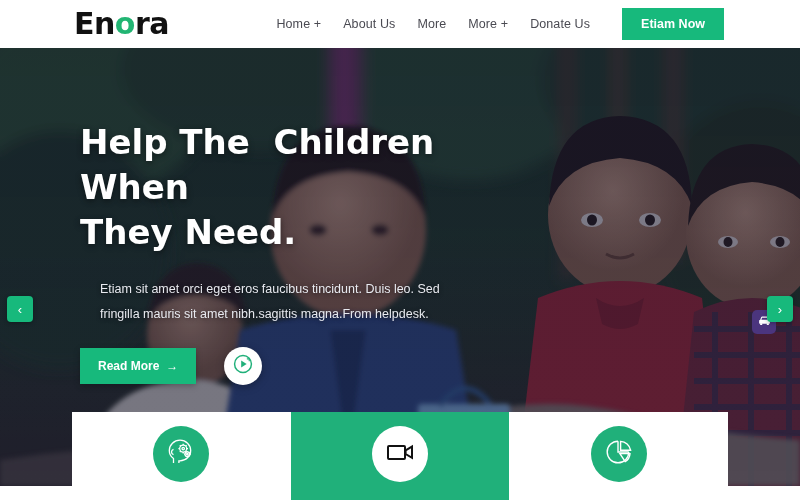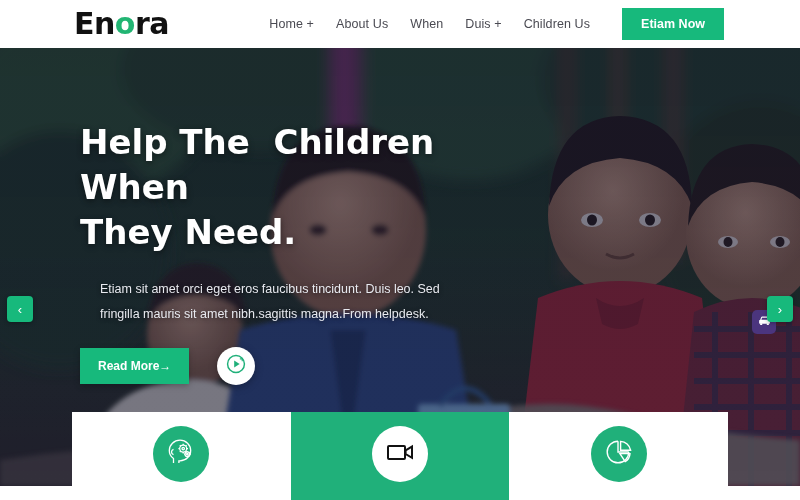--- a/index.html
+++ b/index.html
@@ -62,21 +62,21 @@
   .hero-desc {
     margin-top:22px; color:#e8eaf0; font-size:12.5px;
     line-height:2.0; max-width:370px;
     text-shadow:0 1px 4px rgba(0,0,0,0.5);
     margin-left:20px;
   }
   .hero-actions { margin-top:20px; display:flex; align-items:center; gap:28px; }
   .read-more {
     background:#17b97c; color:#ffffff; font-size:12px; font-weight:bold;
     padding:11px 18px; border:none; cursor:pointer;
-    display:inline-flex; align-items:center; 
+    display:inline-flex; align-items:center; gap:7px;
     box-shadow:0 2px 6px rgba(0,0,0,0.25);
   }
   .play-btn {
     width:38px; height:38px; border-radius:50%; background:#ffffff;
     display:flex; align-items:center; justify-content:center; cursor:pointer;
     box-shadow:0 2px 8px rgba(0,0,0,0.3);
   }
 
   
   .arrow {
@@ -118,23 +118,23 @@
 <body>
 
 <div class="page">
 
   <div class="header">
     <div class="logo"><span>En</span><span class="accent">o</span><span>ra</span></div>
 
     <nav class="nav">
       <span class="nav-item">Home +</span>
       <span class="nav-item">About Us</span>
-      <span class="nav-item">When</span>
-      <span class="nav-item">Duis +</span>
-      <span class="nav-item">Children Us</span>
+      <span class="nav-item">More</span>
+      <span class="nav-item">More +</span>
+      <span class="nav-item">Donate Us</span>
       <button class="donate-btn">Etiam Now</button>
     </nav>
   </div>
 
   <div class="hero">
 
     <div class="hero-photo">
       <svg viewBox="0 0 800 456" preserveAspectRatio="xMidYMid slice" xmlns="http://www.w3.org/2000/svg">
         <defs>
           <linearGradient id="jungle" x1="0" y1="0" x2="0" y2="1">

